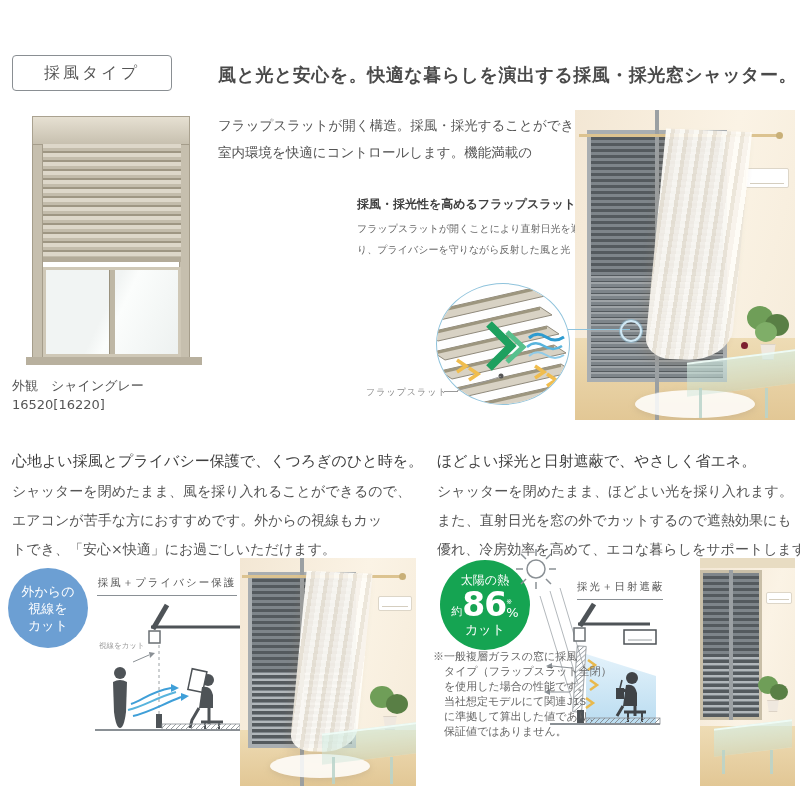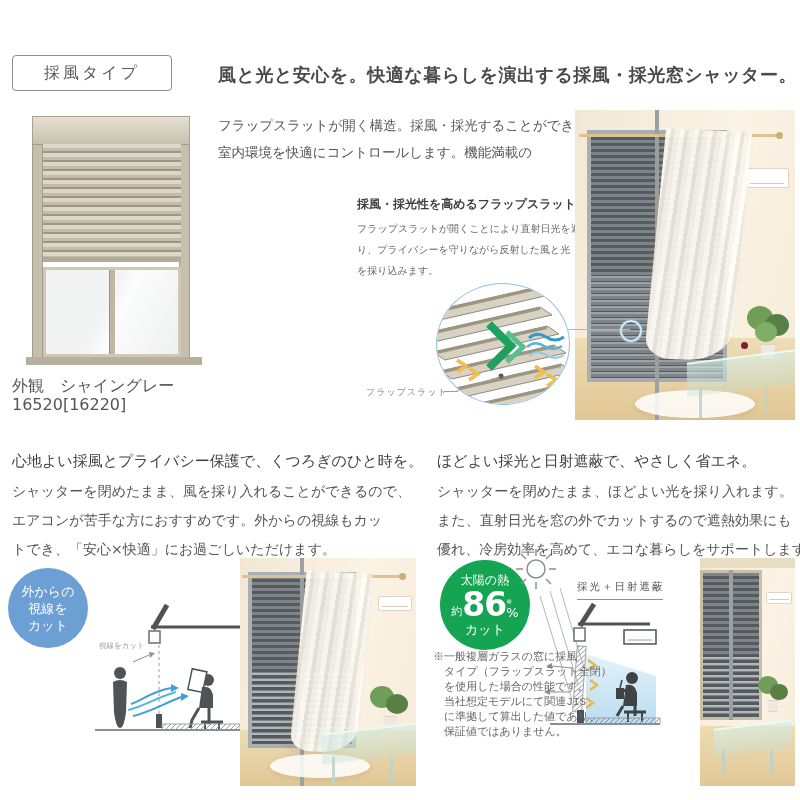--- a/index.html
+++ b/index.html
@@ -22,21 +22,21 @@
   .sh-rail { position:absolute; top:34px; width:11px; height:214px; background:#c6bfae; border:1px solid #a59d8b; }
   .sh-slats { position:absolute; left:35px; top:34px; width:138px; height:118px;
               background:repeating-linear-gradient(180deg,#ddd7c9 0 4px,#c3bcab 4px 7px,#9e9683 7px 9px);
               border-bottom:5px solid #b3ab99; }
   .sh-window { position:absolute; left:35px; top:157px; width:138px; height:90px;
                background:linear-gradient(115deg,#f1f4f3 0 45%,#fbfdfc 55%,#edf1f0);
                border:3px solid #cfc8b7; }
   .sh-mullion { position:absolute; left:50%; top:0; width:6px; height:100%; margin-left:-3px;
                 background:#beb7a5; border-left:1px solid #9a927f; }
   .sh-sill { position:absolute; left:18px; top:247px; width:176px; height:8px; background:#b8b09e; }
-  .product-caption { left:12px; top:376px; font-size:16px; line-height:19px; color:#555; }
+  .product-caption { left:12px; top:376px; font-size:13px; line-height:19px; color:#555; }
 
   
   .intro-para { left:218px; top:112px; font-size:13.5px; line-height:27px; color:#555; }
   .feature-title { left:357px; top:196px; font-size:12px; font-weight:bold; color:#3f3f3f; }
   .feature-text { left:357px; top:218px; font-size:10px; line-height:21px; color:#666; }
   .keywords { left:355px; top:286px; font-size:29px; font-weight:bold; line-height:35px; letter-spacing:3px; }
   .flap-circle { left:436px; top:283px; width:134px; height:122px; border:1.5px solid #8fc3dc;
                  border-radius:50%; overflow:hidden; background:#fefefe; }
   .flap-label { left:366px; top:386px; font-size:9px; color:#888; letter-spacing:1px; }
   .leader-h { left:444px; top:391px; width:14px; height:1px; background:#999; }
@@ -123,21 +123,20 @@
   </div>
 
   <div class="abs intro-para">
     <div class="nw">フラップスラットが開く構造。採風・採光することができ、</div>
     <div class="nw">室内環境を快適にコントロールします。機能満載の</div>
   </div>
   <div class="abs feature-title nw">採風・採光性を高めるフラップスラット</div>
   <div class="abs feature-text">
     <div class="nw">フラップスラットが開くことにより直射日光を遮</div>
     <div class="nw">り、プライバシーを守りながら反射した風と光</div>
-    <div class="nw">を採り込みます。</div>
   </div>
 
 
   <div class="abs flap-circle">
     <svg width="134" height="122" viewBox="0 0 134 122">
       <g>
         <g transform="translate(-6,-8)">
           <g>
               <path d="M-12,38 L102,12 L114,20 L0,46 Z" fill="#d8d2c4" stroke="#8f897b" stroke-width="1"></path>
               <path d="M-12,38 L102,12 L102,15 L-12,41 Z" fill="#9d967f"></path>
@@ -207,20 +206,21 @@
   <div class="abs sec-body" style="left:12px; top:477px;">
     <div class="nw">シャッターを閉めたまま、風を採り入れることができるので、</div>
     <div class="nw">エアコンが苦手な方におすすめです。外からの視線もカッ</div>
     <div class="nw">トでき、「安心×快適」にお過ごしいただけます。</div>
   </div>
   <div class="abs badge-blue">
     <div>外からの</div>
     <div>視線を</div>
     <div>カット</div>
   </div>
+  <div class="abs diagram-title nw" style="left:97px; top:576px; width:140px;">採風＋プライバシー保護</div>
   <div class="abs note-label nw" style="left:99px; top:641px;">視線をカット</div>
   <svg class="abs" style="left:95px; top:600px;" width="145" height="162" viewBox="0 0 145 162">
     <defs>
       <pattern id="h1" width="5" height="5" patternUnits="userSpaceOnUse">
         <path d="M0,5 L5,0" stroke="#9aa0a3" stroke-width="1"></path>
       </pattern>
     </defs>
     <line x1="56" y1="27" x2="145" y2="27" stroke="#4e5357" stroke-width="3"></line>
     <line x1="58" y1="29" x2="72" y2="5" stroke="#4e5357" stroke-width="5"></line>
     <rect x="54" y="31" width="11" height="12" fill="#fff" stroke="#6a6f73" stroke-width="1.5"></rect>

